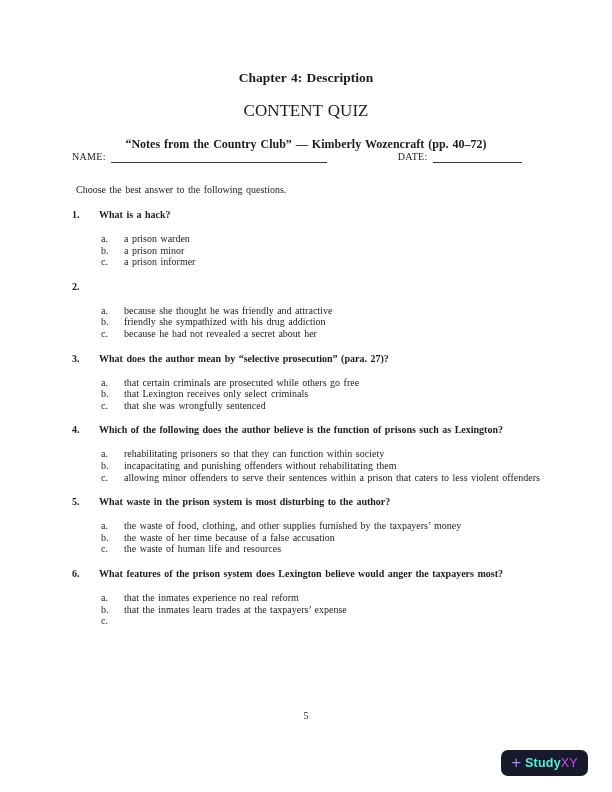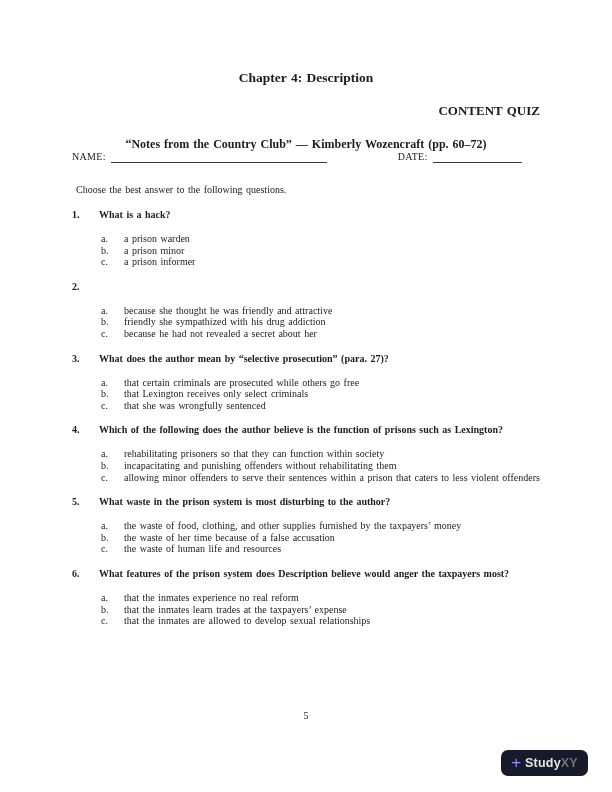--- a/index.html
+++ b/index.html
@@ -18,24 +18,24 @@
   .chapter-title {
     margin: 70px 0 0 0;
     font-size: 13.5px;
     line-height: 15px;
     font-weight: bold;
     text-align: center;
     word-spacing: 1px;
   }
   .quiz-title {
     margin: 18px 0 0 0;
-    font-size: 13px;
+    font-size: 17px;
     line-height: 15px;
-    font-weight: bold;
-    text-align: right;
+    font-weight: normal;
+    text-align: center;
     word-spacing: 1px;
   }
   .source-line {
     margin: 19px 0 0 0;
     font-size: 12px;
     line-height: 14px;
     font-weight: bold;
     text-align: center;
     word-spacing: 1px;
   }
@@ -104,32 +104,32 @@
     font-family: "Liberation Sans", sans-serif;
     cursor: pointer;
   }
   .logo-plus {
     color: #9b8cf6;
     font-size: 17px;
     font-weight: 400;
     line-height: 1;
     margin: -2px 4px 0 0;
   }
-  .logo-study { color: #e5e5e5; font-weight: 700; font-size: 12.5px; letter-spacing: 0.2px; }
-  .logo-xy { color: #737373; font-weight: 700; font-size: 12.5px; letter-spacing: 0.2px; }
+  .logo-study { color: #5eead4; font-weight: 700; font-size: 12.5px; letter-spacing: 0.2px; }
+  .logo-xy { color: #d946ef; font-weight: 400; font-size: 12.5px; letter-spacing: 0.2px; }
 </style>
 </head>
 <body>
 
 <div class="page">
   <div class="doc">
 
     <h1 class="chapter-title">Chapter 4: Description</h1>
     <h2 class="quiz-title">CONTENT QUIZ</h2>
-    <h3 class="source-line">“Notes from the Country Club” — Kimberly Wozencraft (pp. 60–72)</h3>
+    <h3 class="source-line">“Notes from the Country Club” — Kimberly Wozencraft (pp. 40–72)</h3>
 
     <div class="namedate">
       <span>NAME:</span>
       <span class="blank-line name-line"></span>
       <span class="date-label">DATE:</span>
       <span class="blank-line date-line"></span>
     </div>
 
     <p class="instructions">Choose the best answer to the following questions.</p>
 
@@ -233,34 +233,33 @@
         <div class="opt">
           <span class="optletter">c.</span>
           <span class="opttext">the waste of human life and resources</span>
         </div>
       </div>
     </div>
 
     <div class="question">
       <div class="qrow">
         <span class="qnum">6.</span>
-        <span class="qtext">What features of the prison system does Description believe would anger the taxpayers most?</span>
+        <span class="qtext">What features of the prison system does Lexington believe would anger the taxpayers most?</span>
       </div>
       <div class="opts">
         <div class="opt">
           <span class="optletter">a.</span>
           <span class="opttext">that the inmates experience no real reform</span>
         </div>
         <div class="opt">
           <span class="optletter">b.</span>
           <span class="opttext">that the inmates learn trades at the taxpayers’ expense</span>
         </div>
         <div class="opt">
           <span class="optletter">c.</span>
-          <span class="opttext">that the inmates are allowed to develop sexual relationships</span>
         </div>
       </div>
     </div>
 
   </div>
 
   <div class="pagenum">5</div>
 
   <div class="logo">
     <span class="logo-plus">+</span>

